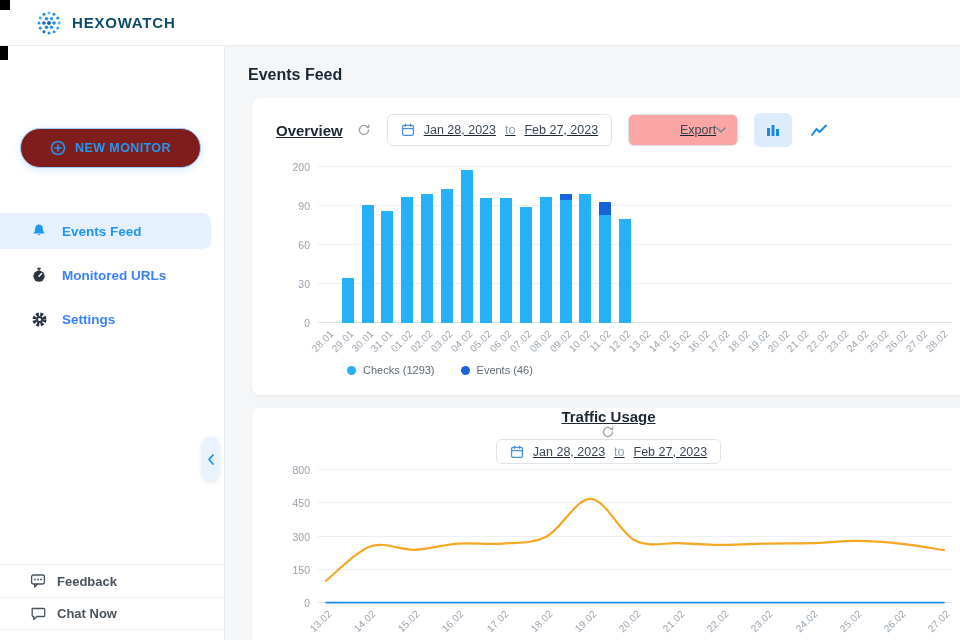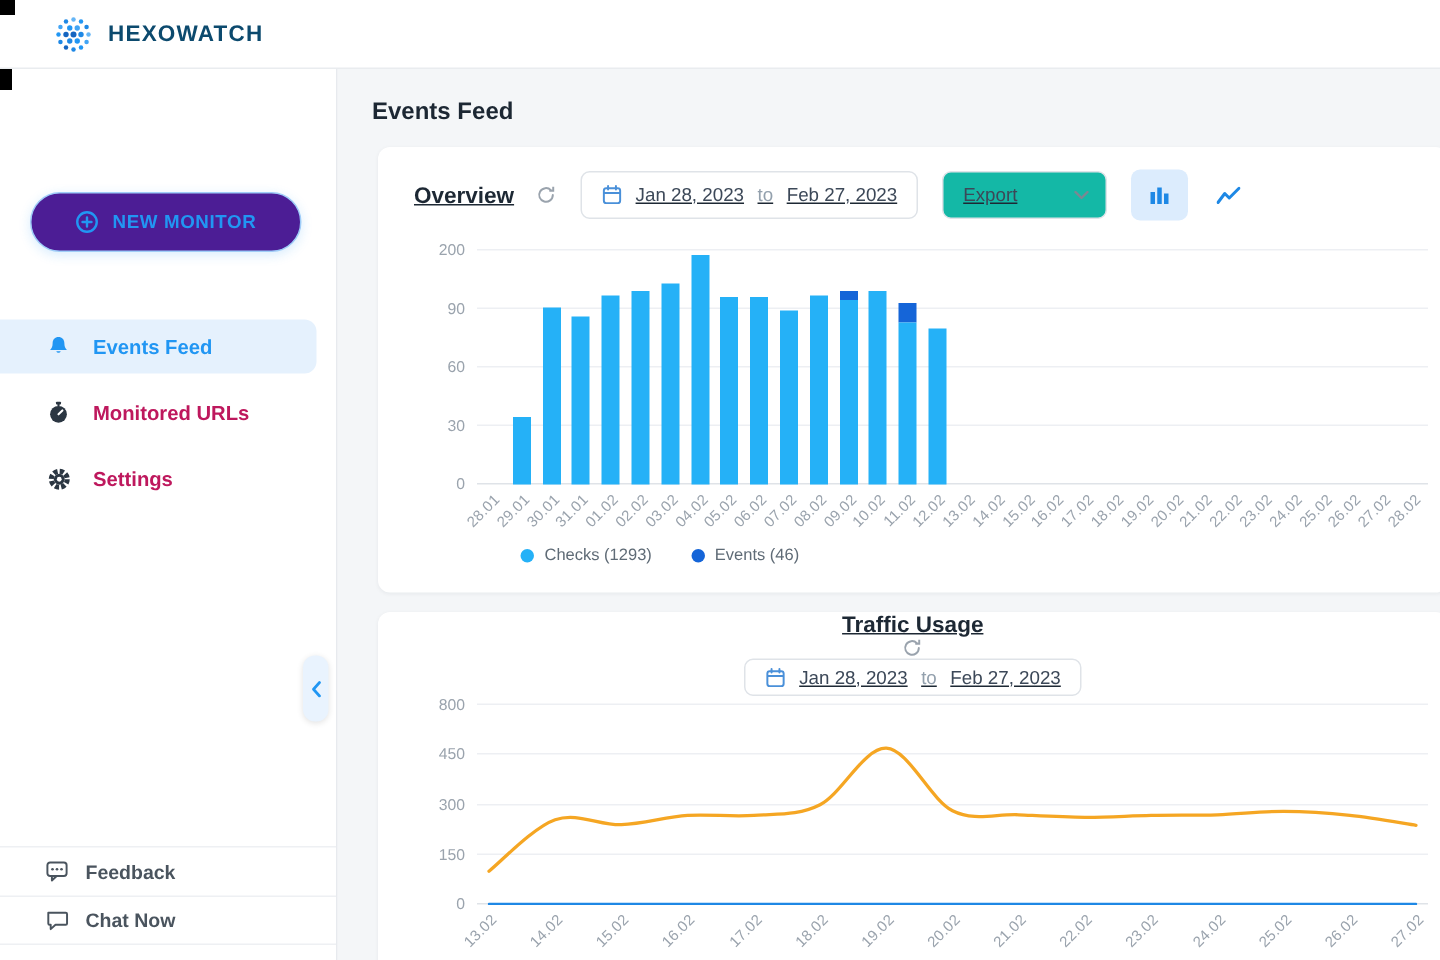--- a/index.html
+++ b/index.html
@@ -22,31 +22,31 @@
   .logo { width:26px; height:26px; margin-right:10px; display:inline-flex; }
   .brand { font-size:15px; font-weight:700; color:#0c4a6e; letter-spacing:.8px; }
 
   
   aside {
     position:absolute; left:0; top:46px; bottom:0; width:225px;
     background:#fff; border-right:1px solid #e7eaee; z-index:2;
   }
   .new-monitor {
     position:absolute; left:20px; top:82px; width:181px; height:40px;
-    border-radius:22px; border:1px solid #9fcdf8; background:#4c1d95;
+    border-radius:22px; border:1px solid #9fcdf8; background:#7f1d1d;
     color:#2196f3; font-weight:700; font-size:12.5px; letter-spacing:.4px;
     display:flex; align-items:center; justify-content:center; gap:9px;
     box-shadow:0 2px 8px rgba(33,150,243,.18); cursor:pointer;
     font-family:"Liberation Sans", sans-serif;
   }
   nav { position:absolute; top:167px; left:0; right:0; }
   .nav-item {
     display:flex; align-items:center; gap:14px; height:36px;
     padding-left:30px; margin:0 13px 8px 0; border-radius:0 8px 8px 0;
-    font-size:13.5px; font-weight:700; color:#be185d; cursor:pointer;
+    font-size:13.5px; font-weight:700; color:#3b82f6; cursor:pointer;
   }
   .nav-item.active { background:#e5f1fd; color:#2196f3; }
   .nav-ico { width:18px; display:inline-flex; justify-content:center; }
 
   .collapse-tab {
     position:absolute; left:202px; top:391px; width:17px; height:44px;
     background:#e9f3fe; border-radius:8px; box-shadow:0 1px 4px rgba(0,0,0,.12);
     display:flex; align-items:center; justify-content:center; cursor:pointer; z-index:4;
   }
 
@@ -76,22 +76,22 @@
   .datepicker {
     display:flex; align-items:center; gap:7px; height:32px; padding:0 13px;
     border:1px solid #dfe3e8; border-radius:6px; background:#fff;
     font-size:12.5px; color:#3c4858; cursor:pointer; white-space:nowrap;justify-content:flex-end;
   }
   .datepicker .to { color:#93a0ad; margin:0 2px; }
   .cal { display:inline-flex; margin-right:2px; }
 
   .export {
     margin-left:16px; width:110px; height:32px; padding:0 11px 0 13px;
-    border:1px solid #dfe3e8; border-radius:6px; background:#14b8a6;
-    display:flex; align-items:center; justify-content:space-between;
+    border:1px solid #dfe3e8; border-radius:6px; background:#fca5a5;
+    display:flex; align-items:center; justify-content:flex-end;
     font-size:12.5px; color:#3c4858; cursor:pointer;
   }
   .toggle-bar {
     margin-left:16px; width:38px; height:34px; border-radius:6px; background:#dcecfd;
     display:flex; align-items:center; justify-content:center; cursor:pointer;
   }
   .toggle-line {
     margin-left:10px; width:34px; height:34px;
     display:flex; align-items:center; justify-content:center; cursor:pointer;
   }

